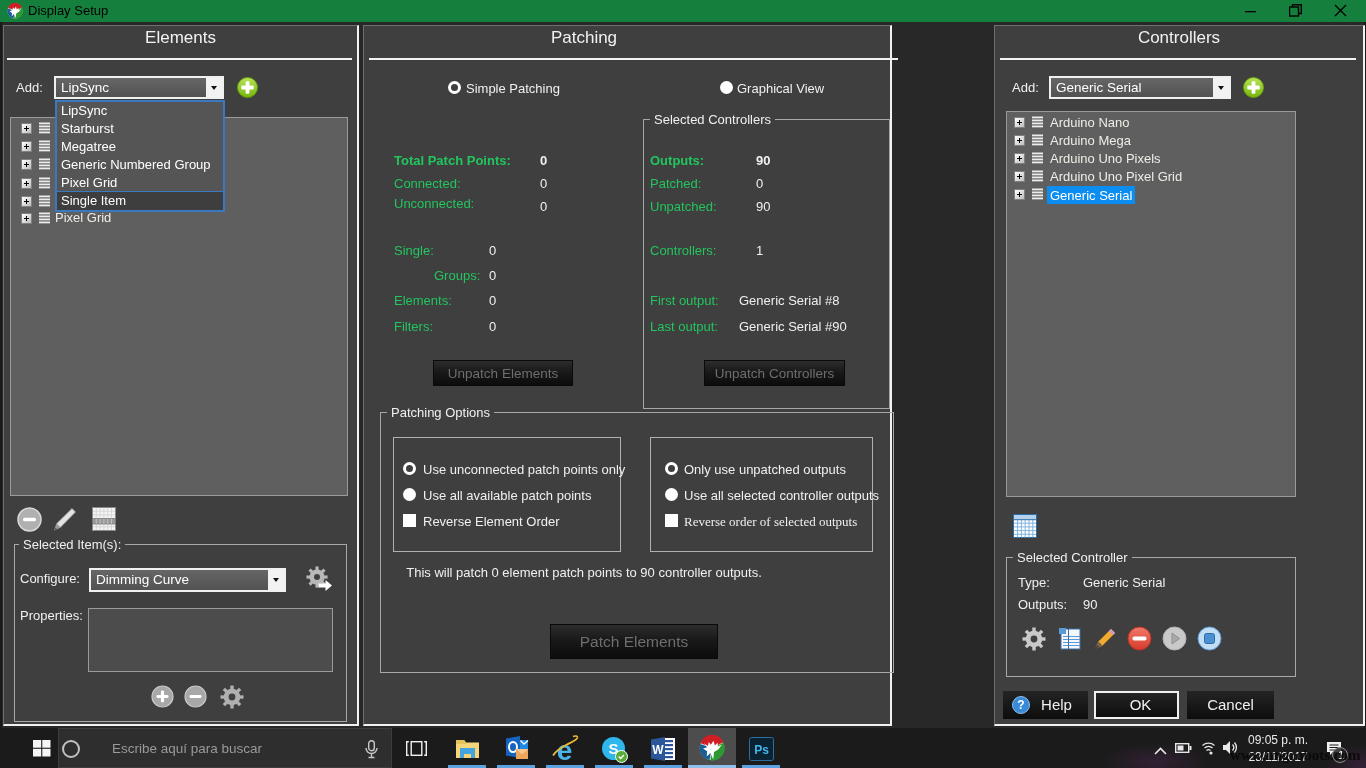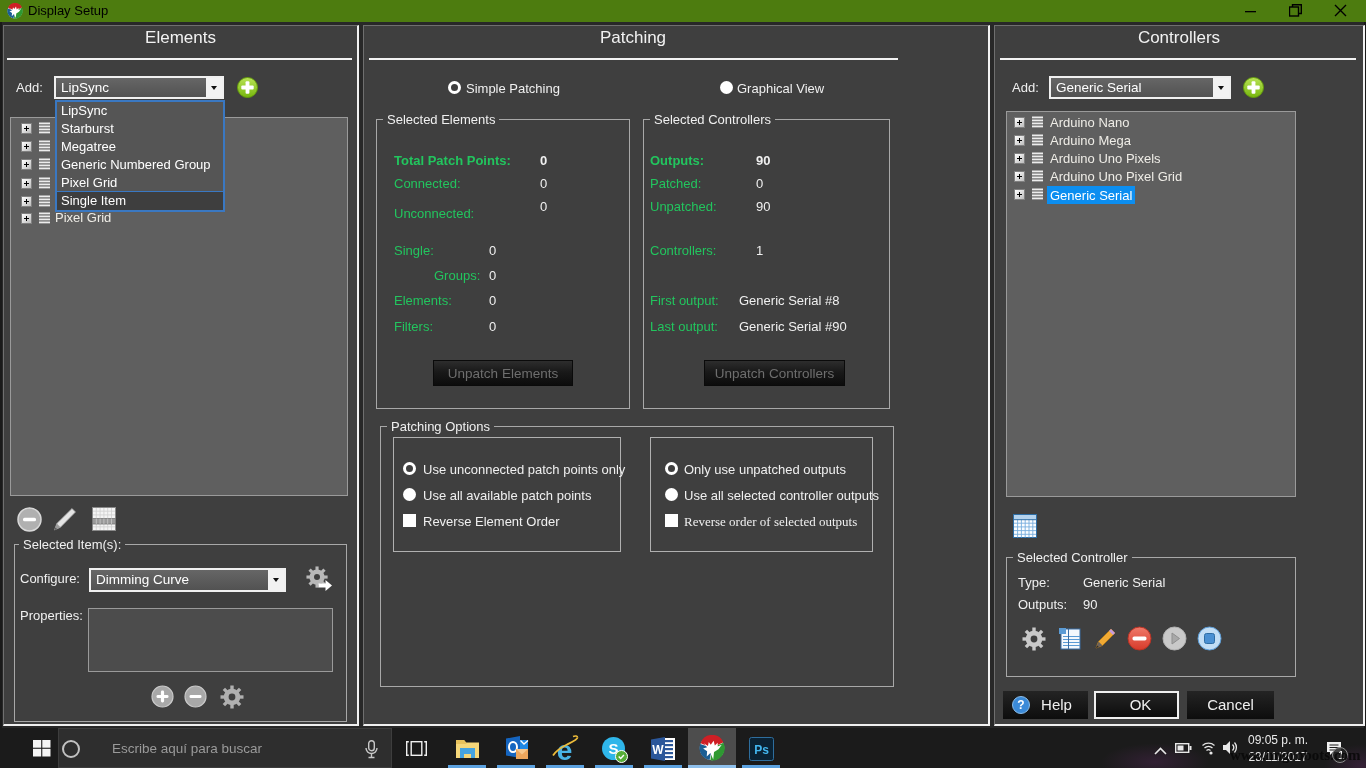--- a/index.html
+++ b/index.html
@@ -1,24 +1,24 @@
 <!DOCTYPE html>
 <html><head>
 <meta charset="utf-8">
 <style>
 * { margin:0; padding:0; box-sizing:border-box; }
 html,body { width:1366px; height:768px; overflow:hidden; }
 body { position:relative; font-family:"Liberation Sans",sans-serif; background:#2b2b2b; }
 .abs { position:absolute; }
-#titlebar { position:absolute; left:0; top:0; width:1366px; height:22px; background:#4d7c0f; }
+#titlebar { position:absolute; left:0; top:0; width:1366px; height:22px; background:#15803d; }
 #titlebar .tname { position:absolute; left:28px; top:3px; font-size:13px; color:#000; }
 #winbody { position:absolute; left:0; top:22px; width:1366px; height:706px; background:#282828; border-left:2px solid #1a1a1a; border-right:2px solid #1a1a1a; }
 .panel { position:absolute; top:3px; height:701px; background:#3f3f3f; border:1px solid #6f6f6f; border-right:2px solid #f2f2f2; border-bottom:2px solid #f0f0f0; }
 #panelL { left:1px;   width:356px; }
-#panelM { left:361px; width:627px; }
+#panelM { left:361px; width:529px; }
 #panelR { left:992px; width:371px; }
 .ptitle { position:absolute; top:2px; width:100%; text-align:center; font-size:17px; color:#f2f2f2; }
 .psep { position:absolute; height:2px; background:#f2f2f2; }
 .lbl { position:absolute; font-size:13px; color:#f0f0f0; white-space:nowrap; }
 .combo { position:absolute; height:23px; background:linear-gradient(#666666,#525252); border:2px solid #f0f0f0; }
 .combo .ctext { position:absolute; left:5px; top:2px; font-size:13.5px; color:#fff; }
 .combo .carr { position:absolute; right:0; top:0; bottom:0; width:16px; background:#f2f2f2; }
 .combo .carr:after { content:""; position:absolute; left:4.5px; top:8px; border:3.5px solid transparent; border-top:4.5px solid #111; }
 .treebox { position:absolute; background:#5f5f5f; border:1px solid #9a9a9a; }
 .grpbox { position:absolute; border:1px solid #a8a8a8; }
@@ -212,28 +212,25 @@
   </div>
 
   <div class="panel" id="panelM">
     <div class="ptitle" style="left:-43px;">Patching</div>
     <div class="psep" style="left:5px;top:32px;width:529px;"></div>
     <div class="radio sel" style="left:84px;top:55px;"></div>
     <div class="lbl" style="left:102px;top:55px;">Simple Patching</div>
     <div class="radio" style="left:356px;top:55px;"></div>
     <div class="lbl" style="left:373px;top:55px;">Graphical View</div>
 
-    <div class="grpbox" style="left:12px;top:93px;width:254px;height:290px;">
-      <span class="grplbl" style="left:6px;">Selected Elements</span>
-    </div>
     <div class="statlbl" style="left:30px;top:127px;font-weight:bold;">Total Patch Points:</div>
     <div class="statval" style="left:176px;top:127px;font-weight:bold;">0</div>
     <div class="statlbl" style="left:30px;top:150px;">Connected:</div>
     <div class="statval" style="left:176px;top:150px;">0</div>
-    <div class="statlbl" style="left:30px;top:180px;">Unconnected:</div>
+    <div class="statlbl" style="left:30px;top:170px;">Unconnected:</div>
     <div class="statval" style="left:176px;top:173px;">0</div>
     <div class="statlbl" style="left:30px;top:217px;">Single:</div>
     <div class="statval" style="left:125px;top:217px;">0</div>
     <div class="statlbl" style="left:30px;top:242px;margin-left:40px;">Groups:</div>
     <div class="statval" style="left:125px;top:242px;">0</div>
     <div class="statlbl" style="left:30px;top:267px;">Elements:</div>
     <div class="statval" style="left:125px;top:267px;">0</div>
     <div class="statlbl" style="left:30px;top:293px;">Filters:</div>
     <div class="statval" style="left:125px;top:293px;">0</div>
     <div class="dkbtn" style="left:69px;top:334px;width:140px;height:26px;line-height:25px;">Unpatch Elements</div>
@@ -248,39 +245,41 @@
     <div class="statlbl" style="left:286px;top:173px;">Unpatched:</div>
     <div class="statval" style="left:392px;top:173px;">90</div>
     <div class="statlbl" style="left:286px;top:217px;">Controllers:</div>
     <div class="statval" style="left:392px;top:217px;">1</div>
     <div class="statlbl" style="left:286px;top:267px;">First output:</div>
     <div class="statval" style="left:375px;top:267px;">Generic Serial #8</div>
     <div class="statlbl" style="left:286px;top:293px;">Last output:</div>
     <div class="statval" style="left:375px;top:293px;text-align:right;">Generic Serial #90</div>
     <div class="dkbtn" style="left:340px;top:334px;width:141px;height:26px;line-height:25px;">Unpatch Controllers</div>
 
-    <div class="grpbox" style="left:16px;top:400px;width:514px;height:261px;">
+    <div class="grpbox" style="left:16px;top:386px;width:514px;height:261px;">
       <span class="grplbl" style="left:6px;">Patching Options</span>
     </div>
     <div class="abs" style="left:29px;top:411px;width:228px;height:115px;border:1px solid #b0b0b0;"></div>
     <div class="radio sel" style="left:39px;top:436px;"></div>
     <div class="lbl" style="left:59px;top:436px;">Use unconnected patch points only</div>
     <div class="radio" style="left:39px;top:462px;"></div>
     <div class="lbl" style="left:59px;top:462px;">Use all available patch points</div>
     <div class="chk" style="left:39px;top:488px;"></div>
     <div class="lbl" style="left:59px;top:488px;">Reverse Element Order</div>
 
     <div class="abs" style="left:286px;top:411px;width:223px;height:115px;border:1px solid #b0b0b0;"></div>
     <div class="radio sel" style="left:301px;top:436px;"></div>
     <div class="lbl" style="left:320px;top:436px;">Only use unpatched outputs</div>
     <div class="radio" style="left:301px;top:462px;"></div>
     <div class="lbl" style="left:320px;top:462px;">Use all selected controller outputs</div>
     <div class="chk" style="left:301px;top:488px;"></div>
     <div class="lbl" style="left:320px;top:488px;font-family:Liberation Serif, serif;">Reverse order of selected outputs</div>
 
+    <div class="lbl" style="left:-43px;top:539px;width:100%;text-align:center;">This will patch 0 element patch points to 90 controller outputs.</div>
+    <div class="dkbtn" style="left:186px;top:598px;width:168px;height:35px;line-height:34px;font-size:15.5px;">Patch Elements</div>
   </div>
 
   <div class="panel" id="panelR">
     <div class="ptitle">Controllers</div>
     <div class="psep" style="left:5px;top:32px;width:356px;"></div>
     <div class="lbl" style="left:17px;top:54px;">Add:</div>
     <div class="combo" style="left:54px;top:50px;width:182px;">
         <span class="ctext">Generic Serial</span>
         <span class="carr"></span>
       </div>

